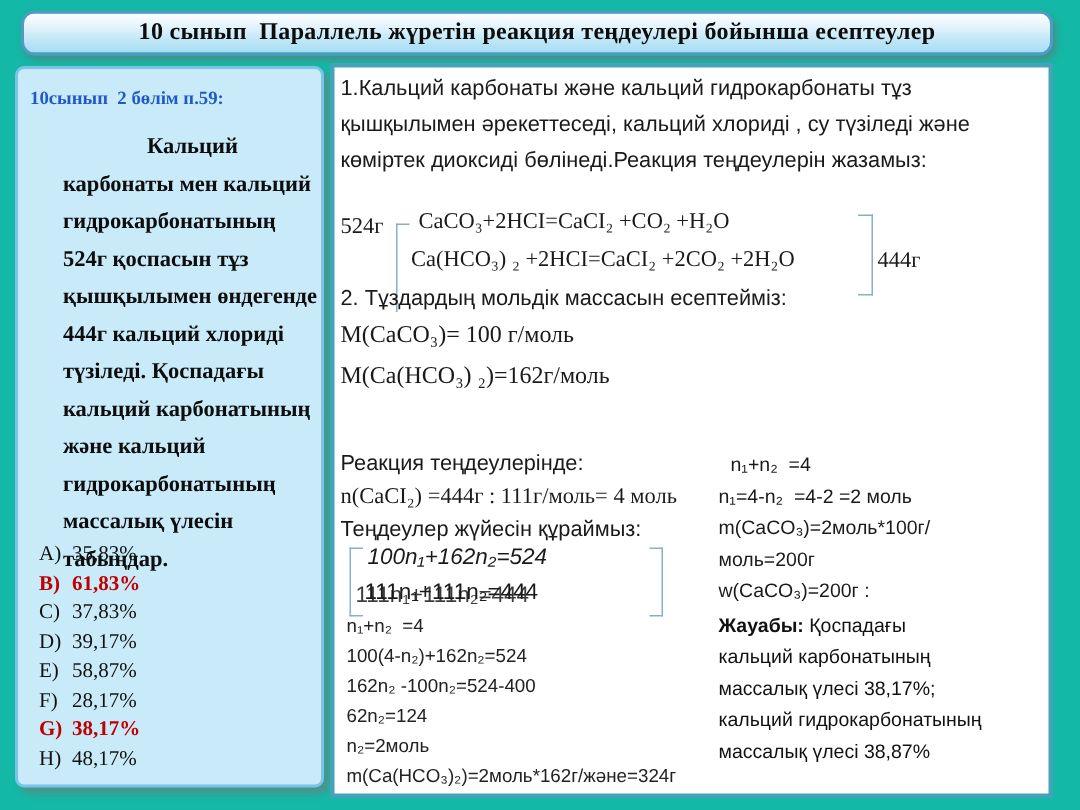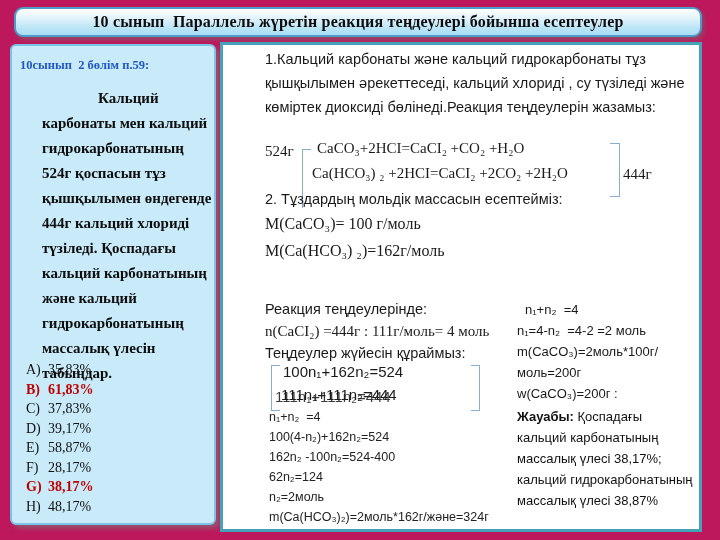--- a/index.html
+++ b/index.html
@@ -1,16 +1,16 @@
 <!DOCTYPE html>
 <html><head>
 <meta charset="utf-8">
 <style>
   html,body{margin:0;padding:0;background:#000;width:720px;height:540px;overflow:hidden;}
-  .stage{position:relative;width:720px;height:540px;background:#be185d;font-family:"Liberation Serif",serif;}
+  .stage{position:relative;width:720px;height:540px;background:#14b8a6;font-family:"Liberation Serif",serif;}
 
   
   .header{position:absolute;left:14px;top:7px;width:688px;height:30px;box-sizing:border-box;
     border:2px solid #4e9bc8;border-radius:9px;
     background:linear-gradient(#ffffff 0%,#e2f3fb 35%,#b9e4f6 75%,#a9ddf3 100%);
     box-shadow:2px 3px 4px rgba(110,110,110,.55);
     display:flex;align-items:center;justify-content:center;}
   .header .title{font-size:16px;font-weight:bold;color:#0d0d0d;white-space:pre-wrap;letter-spacing:.2px;}
 
   
@@ -21,21 +21,21 @@
   .statement{position:absolute;left:30px;top:40px;width:172px;font-size:15px;font-weight:bold;color:#0d0d0d;line-height:25px;text-indent:56px;}
   .options{position:absolute;left:14px;top:314px;width:185px;}
   .opt{font-size:14px;color:#111;line-height:19.5px;white-space:pre;}
   .opt .lbl{display:inline-block;min-width:22px;}
   .opt.hl{color:#c00000;font-weight:bold;}
 
   
   .solution{position:absolute;left:220px;top:42px;width:482px;height:490px;box-sizing:border-box;
     background:#ffffff;border:3px solid #44a3b9;overflow:hidden;
     font-family:"Liberation Sans","DejaVu Sans",sans-serif;color:#1a1a1a;}
-  .solution .abs{position:absolute;margin-left:38px;}
+  .solution .abs{position:absolute;}
   .sans{font-family:"Liberation Sans","DejaVu Sans",sans-serif;}
   .serif{font-family:"Liberation Serif","DejaVu Serif",serif;}
 
   .s-para1{left:4px;top:2px;width:452px;font-size:14.5px;line-height:24px;}
   .s-eqblock{left:4px;top:95px;width:470px;height:58px;}
   .mass-left{position:absolute;left:0;top:3px;font-size:15px;}
   .elbow{position:absolute;left:37px;top:9px;width:8px;height:58px;border-left:1.5px solid #87add0;border-top:1.5px solid #87add0;}
   .eq1{position:absolute;left:52px;top:0;font-size:15px;white-space:pre;}
   .eq2{position:absolute;left:47px;top:25px;font-size:15px;white-space:pre;}
   .rbr{position:absolute;left:345px;top:3px;width:9px;height:52px;border-right:1.5px solid #87add0;border-top:1.5px solid #87add0;border-bottom:1.5px solid #87add0;}
@@ -45,21 +45,21 @@
   .s-molar1{left:4px;top:170px;font-size:16px;}
   .s-molar2{left:4px;top:197px;font-size:16px;}
   .s-step3{left:4px;top:204px;width:350px;font-size:14.5px;line-height:27px;}
   .s-note{left:4px;top:256px;font-size:14.5px;}
   .s-molecalc{left:4px;top:278px;font-size:15px;white-space:pre;}
   .s-systitle{left:4px;top:300px;font-size:14.5px;}
 
   .s-system{left:10px;top:318px;width:215px;height:48px;}
   .lbr{position:absolute;left:0;top:2px;width:8px;height:44px;border-left:1.5px solid #8aaed2;border-top:1.5px solid #8aaed2;border-bottom:1.5px solid #8aaed2;}
   .rbr2{position:absolute;left:200px;top:2px;width:8px;height:44px;border-right:1.5px solid #8aaed2;border-top:1.5px solid #8aaed2;border-bottom:1.5px solid #8aaed2;}
-  .sys1{position:absolute;left:12px;top:0;font-size:15px;white-space:pre;}
+  .sys1{position:absolute;left:12px;top:0;font-size:15px;white-space:pre;font-style:italic;}
   .sys2{position:absolute;left:10px;top:23px;font-size:15px;white-space:pre;}
   .sys2-ghost{position:absolute;left:4px;top:25px;font-size:15px;white-space:pre;opacity:.85;}
 
   .s-work{left:8px;top:362px;width:250px;}
   .work-line{font-size:12.5px;line-height:20px;white-space:pre;color:#222;}
 
   .s-side{left:256px;top:254px;width:224px;}
   .side-line{font-size:13px;line-height:21px;white-space:pre;color:#1a1a1a;}
   .side-line.indent{padding-left:8px;}
   .answer{margin-top:2px;width:178px;font-size:13px;line-height:21px;color:#111;}

